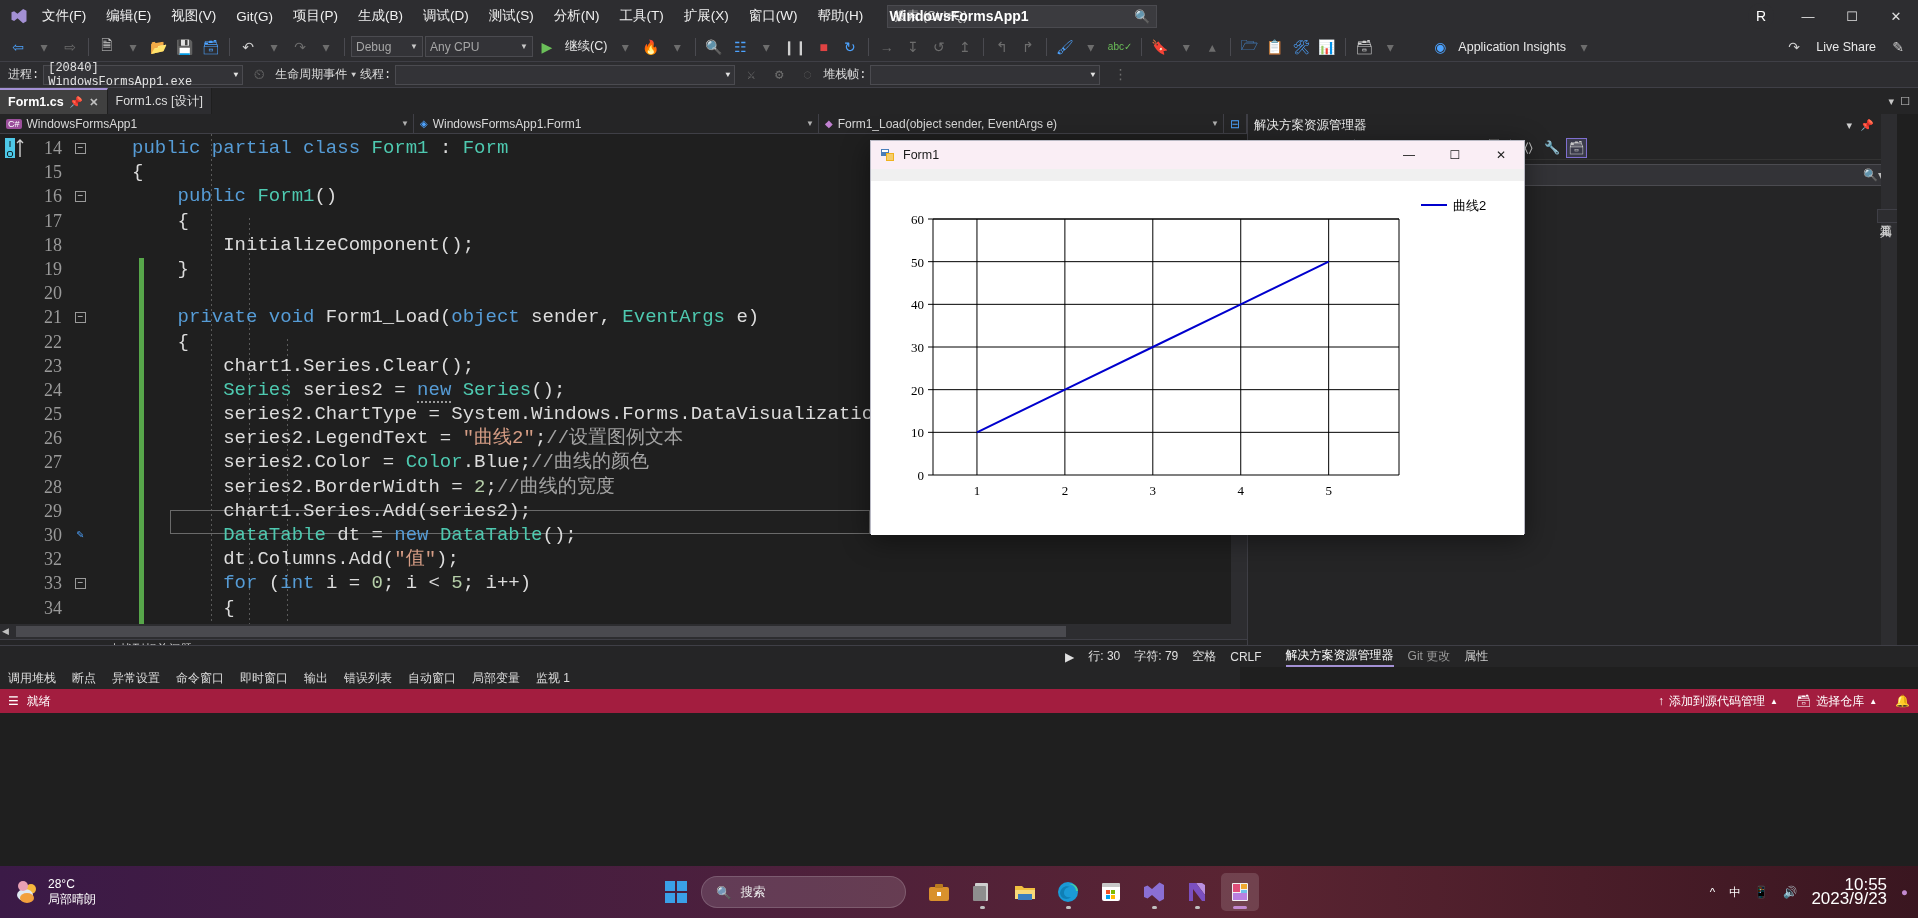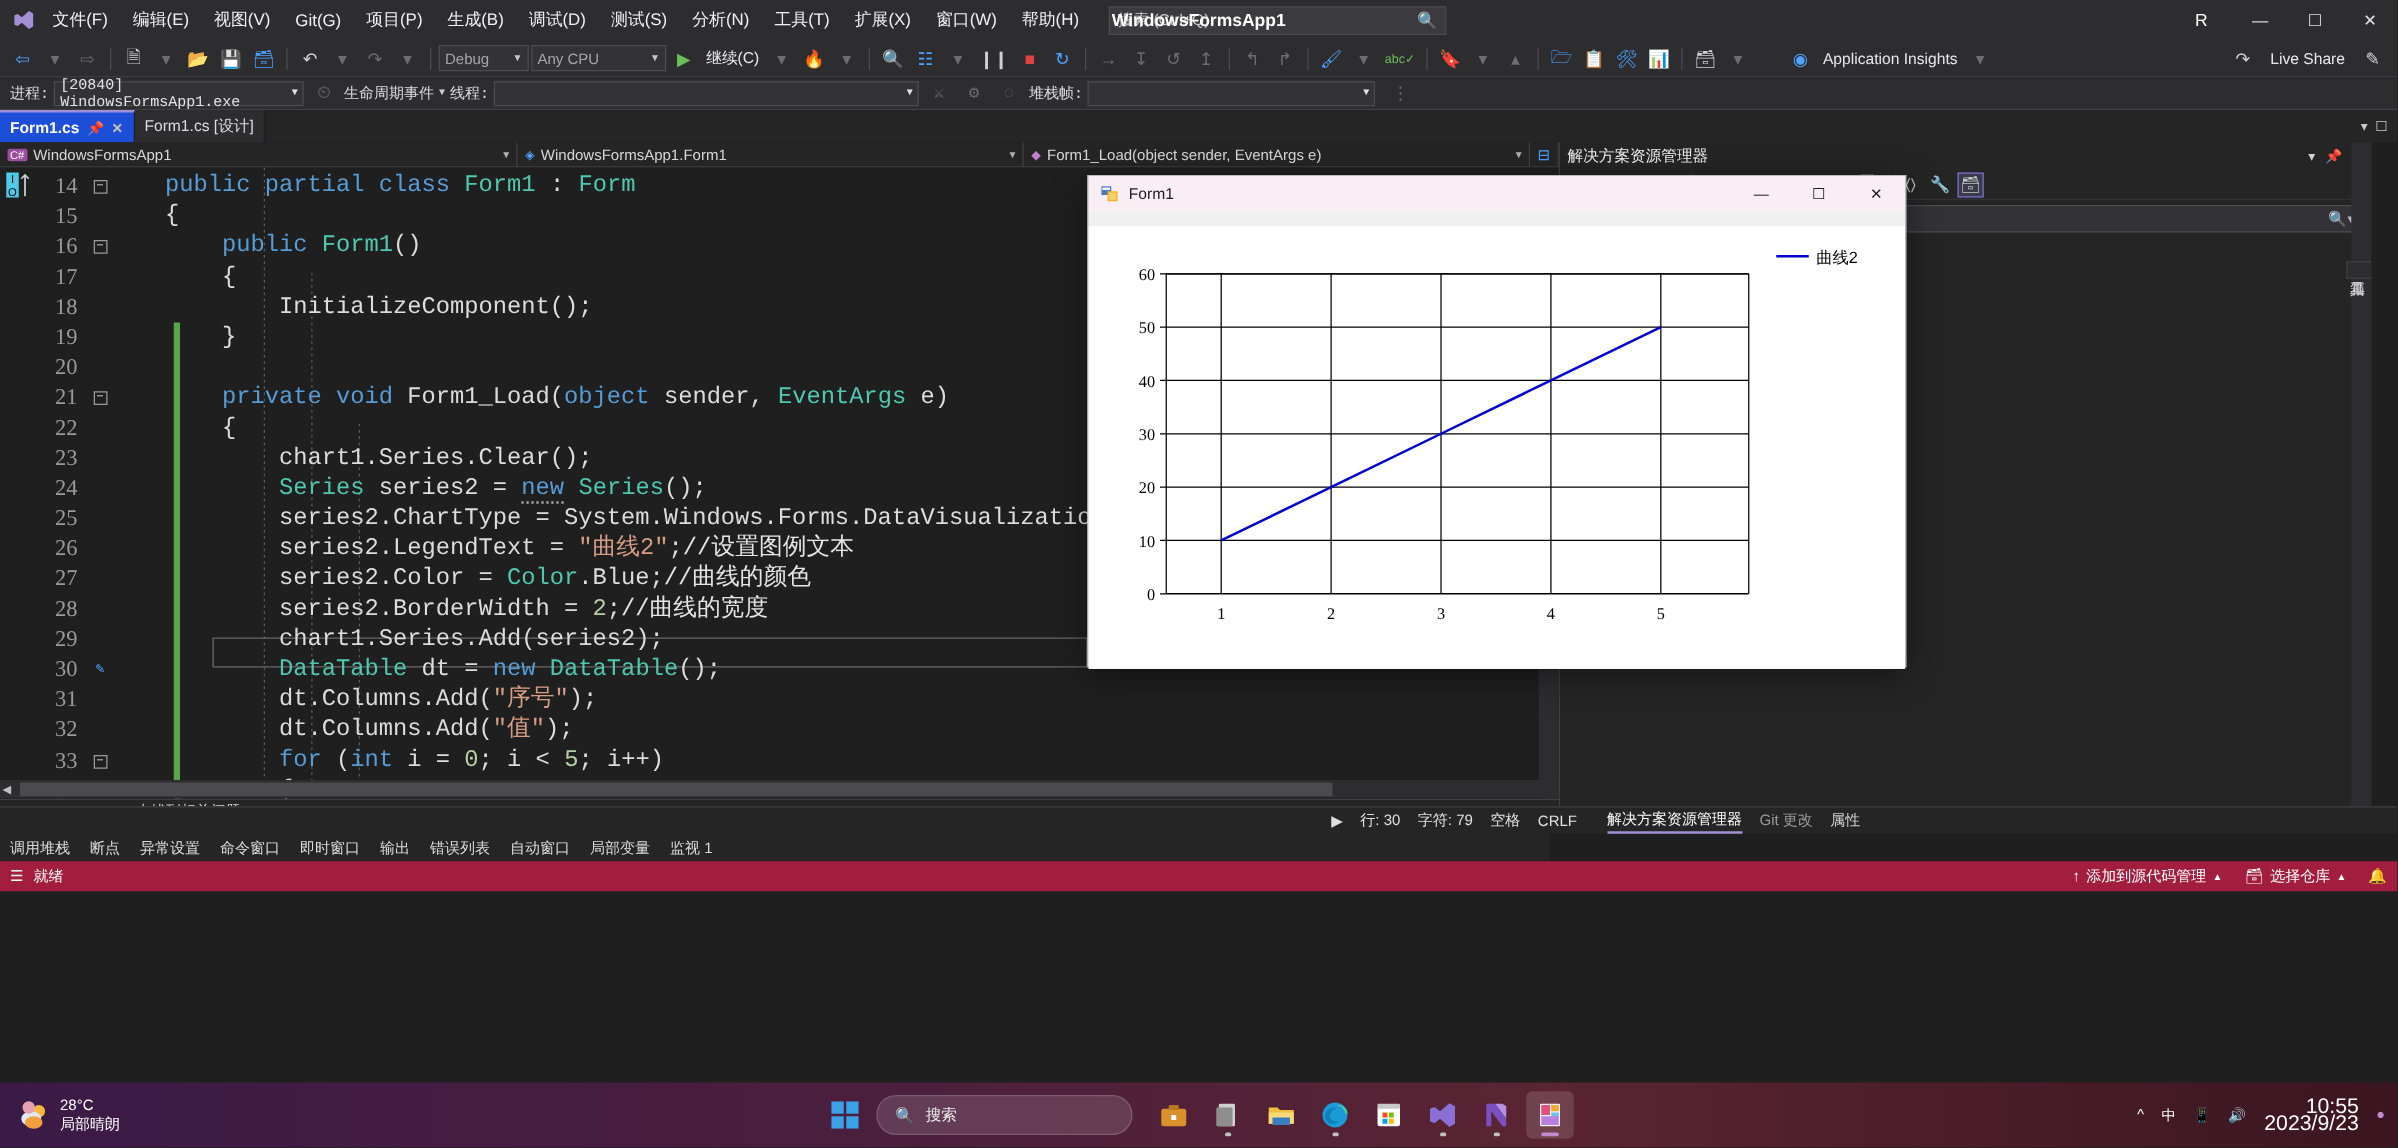--- a/index.html
+++ b/index.html
@@ -64,21 +64,21 @@
     height:20px;background:#333337;border:1px solid #4b4b50;color:#e3e3e3;
     font-size:12px;display:flex;align-items:center;padding:0 4px;justify-content:space-between;
   }
 
   
   .tabrow { height: 26px; background:#252526; display:flex; align-items:stretch; position:relative; }
   .tab {
     display:flex;align-items:center; padding:0 8px; font-size:12.5px; gap:6px;
     background:#2d2d30; color:#dcdcdc; border-right:1px solid #1f1f1f;
   }
-  .tab.active { background:#1d4ed8; color:#fff; font-weight:bold; border-top:2px solid #a390d4;justify-content:space-between; }
+  .tab.active { background:#404040; color:#fff; font-weight:bold; border-top:2px solid #a390d4;justify-content:space-between; }
   .tab .pin,.tab .x { color:#c0c0c0; font-size:11px; }
   .tabrow-right { position:absolute; right:2px; top:0; height:26px; display:flex;align-items:center;gap:6px;color:#c8c8c8;font-size:11px;padding-right:6px;}
 
   
   .main { display:flex; height: 546px; }
   .editor-pane { width: 1247px; position:relative; background:#1f1f1f; }
   .navbar2 {
     height:20px;background:#252526;display:flex;align-items:center;font-size:12px;
     color:#d8d8d8;border-bottom:1px solid #3f3f46;
   }
@@ -94,21 +94,21 @@
   .fold { width:24px; text-align:center; color:#b4b4b4; font-size:12px; }
   .fold .box { display:inline-block;width:11px;height:11px;border:1px solid #9a9a9a;line-height:9px;font-size:10px;text-align:center;color:#d0d0d0;}
   .chgbar { position:absolute; left:139px; width:5px; background:#57a64a; }
   .vline { position:absolute; width:1px; top:0; bottom:0;
            background-image: linear-gradient(to bottom,#5a5a5a 50%, transparent 50%);
            background-size: 1px 5px; }
   .codetext { padding-left:8px; }
   .kw { color:#569cd6; }
   .typ { color:#4ec9b0; }
   .str { color:#d69d85; }
-  .cmt { color:#e5e5e5; }
+  .cmt { color:#a3a3a3; }
   .num { color:#b5cea8; }
   .pln { color:#dcdcdc; }
   .dim { color:#7a7a7a; }
   .cur-line { position:absolute; left:163px; right:20px; height:24px; border:1px solid #6a6a6a; }
   .squig { border-bottom:2px dotted #9a9a9a; }
 
   .editor-scroll-right { position:absolute; right:0; top:20px; width:16px; bottom:0; background:#2d2d30; }
   .sb-thumb { position:absolute; right:2px; width:12px; background:#4a4a4f; }
 
   .hscroll { position:absolute; left:0; right:0; bottom:0; height:15px; background:#2d2d30; }
@@ -411,21 +411,20 @@
           <div class="cl"><span class="lnum">26</span><span class="fold"></span><span class="codetext" style="padding-left:40px">        <span class="pln">series2.LegendText = </span><span class="str">"曲线2"</span><span class="pln">;</span><span class="cmt">//设置图例文本</span></span></div>
 
           <div class="cl"><span class="lnum">27</span><span class="fold"></span><span class="codetext" style="padding-left:40px">        <span class="pln">series2.Color = </span><span class="typ">Color</span><span class="pln">.Blue;</span><span class="cmt">//曲线的颜色</span></span></div>
 
           <div class="cl"><span class="lnum">28</span><span class="fold"></span><span class="codetext" style="padding-left:40px">        <span class="pln">series2.BorderWidth = </span><span class="num">2</span><span class="pln">;</span><span class="cmt">//曲线的宽度</span></span></div>
 
           <div class="cl"><span class="lnum">29</span><span class="fold"></span><span class="codetext" style="padding-left:40px">        <span class="pln">chart1.Series.Add(series2);</span></span></div>
 
           <div class="cl"><span class="lnum">30</span><span class="fold" style="color:#4da3ff">✎</span><span class="codetext" style="padding-left:40px">        <span class="typ">DataTable</span> <span class="pln">dt =</span> <span class="kw">new</span> <span class="typ">DataTable</span><span class="pln">();</span></span></div>
 
-          <div class="cl"><span class="lnum">31</span><span class="fold"></span><span class="codetext" style="padding-left:40px">        <span class="pln">dt.Columns.Add(</span><span class="str">"序号"</span><span class="pln">);</span></span></div>
 
           <div class="cl"><span class="lnum">32</span><span class="fold"></span><span class="codetext" style="padding-left:40px">        <span class="pln">dt.Columns.Add(</span><span class="str">"值"</span><span class="pln">);</span></span></div>
 
           <div class="cl"><span class="lnum">33</span><span class="fold"><span class="box">−</span></span><span class="codetext" style="padding-left:40px">        <span class="kw">for</span> <span class="pln">(</span><span class="kw">int</span> <span class="pln">i = </span><span class="num">0</span><span class="pln">; i &lt; </span><span class="num">5</span><span class="pln">; i++)</span></span></div>
 
           <div class="cl"><span class="lnum">34</span><span class="fold"></span><span class="codetext" style="padding-left:40px">        <span class="pln">{</span></span></div>
 
         </div>
 
         <div class="editor-scroll-right">

